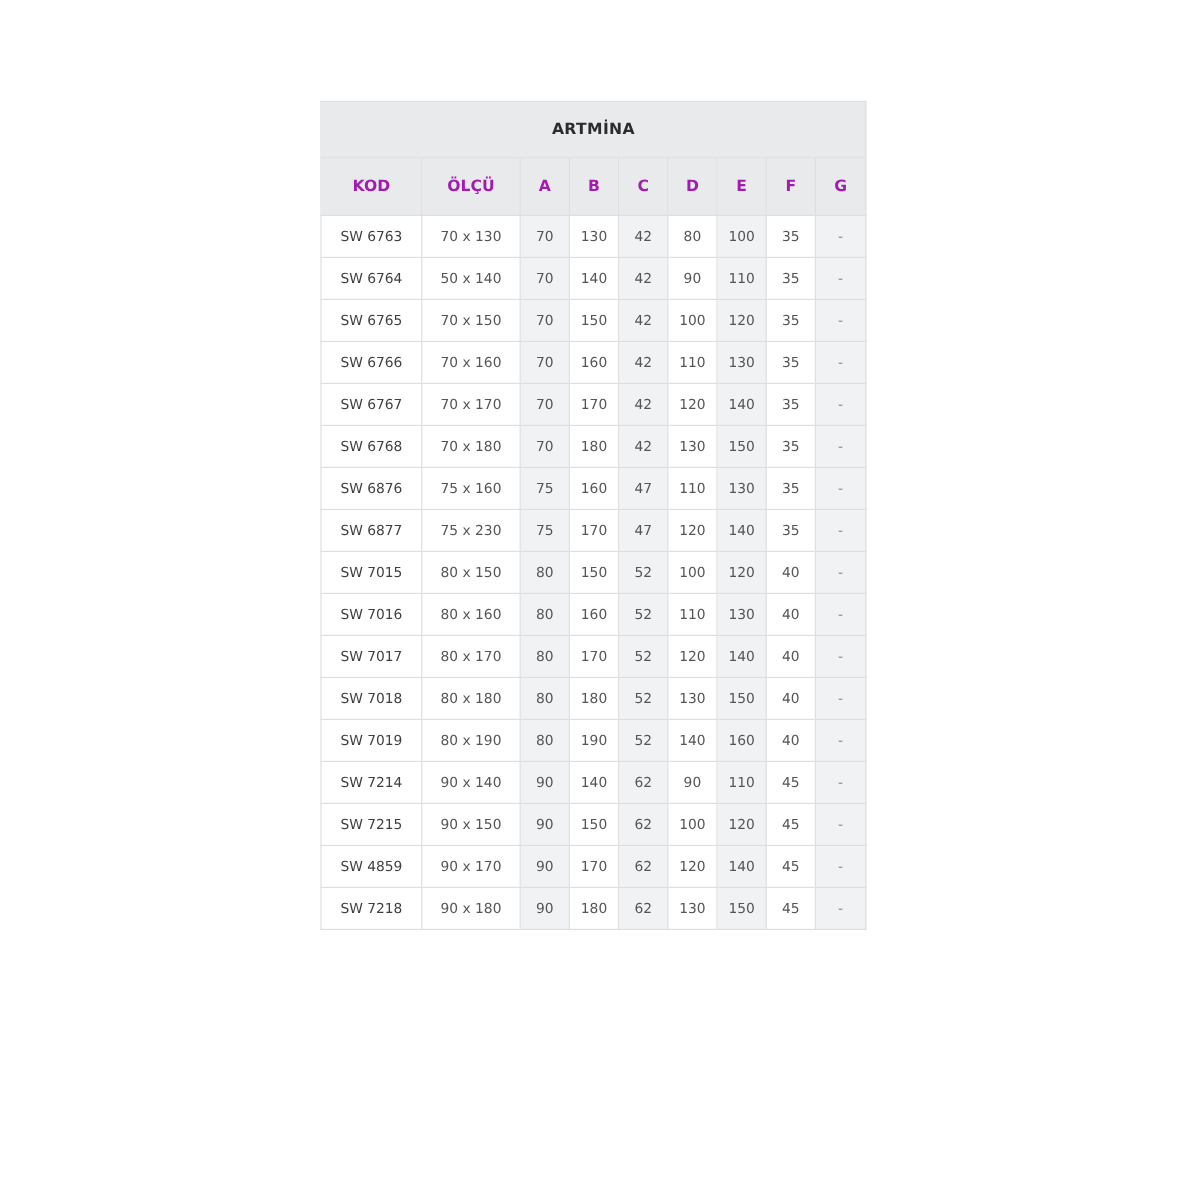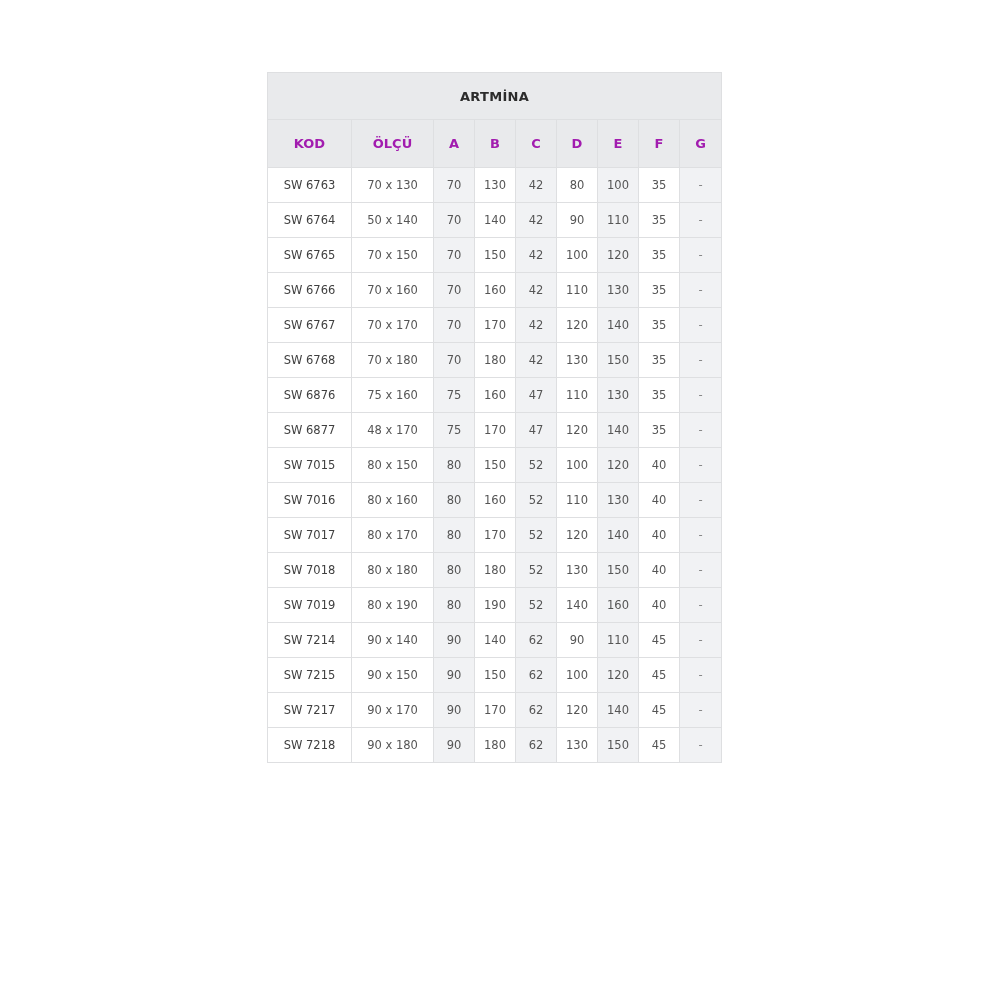--- a/index.html
+++ b/index.html
@@ -1,18 +1,18 @@
 <!DOCTYPE html>
 <html><head>
   <meta charset="utf-8">
   <style>
     html, body { margin: 0; padding: 0; background: #ffffff; }
     body { width: 990px; height: 990px; position: relative; overflow: hidden;
            font-family: "DejaVu Sans", sans-serif; }
-    .wrap { position: absolute; left: 267px; top: 72px; width: 486px; }
+    .wrap { position: absolute; left: 267px; top: 84px; width: 486px; }
     table { border-collapse: collapse; width: 454px; table-layout: fixed; }
     td, th { border: 1px solid #dedfe1; text-align: center; padding: 0; }
     .title-row th { height: 46px; background: #e9eaec; color: #2c2c2c;
                     font-size: 13px; font-weight: bold; letter-spacing: 0.3px; }
     .head-row th { height: 47px; background: #e9eaec; color: #a21caf;
                    font-size: 13px; font-weight: bold; }
     tbody td { height: 34px; font-size: 11.5px; color: #555; background: #ffffff; }
     tbody td.kod { color: #3f3f3f; }
     tbody td.shade { background: #f1f2f4; }
     tbody td.g { color: #888; }
@@ -122,21 +122,21 @@
           <td class="shade">75</td>
           <td class="">160</td>
           <td class="shade">47</td>
           <td class="">110</td>
           <td class="shade">130</td>
           <td class="">35</td>
           <td class="shade g">-</td>
         </tr>
         <tr>
           <td class="kod">SW 6877</td>
-          <td class="">48 x 170</td>
+          <td class="">75 x 230</td>
           <td class="shade">75</td>
           <td class="">170</td>
           <td class="shade">47</td>
           <td class="">120</td>
           <td class="shade">140</td>
           <td class="">35</td>
           <td class="shade g">-</td>
         </tr>
         <tr>
           <td class="kod">SW 7015</td>
@@ -209,21 +209,21 @@
           <td class="">90 x 150</td>
           <td class="shade">90</td>
           <td class="">150</td>
           <td class="shade">62</td>
           <td class="">100</td>
           <td class="shade">120</td>
           <td class="">45</td>
           <td class="shade g">-</td>
         </tr>
         <tr>
-          <td class="kod">SW 7217</td>
+          <td class="kod">SW 4859</td>
           <td class="">90 x 170</td>
           <td class="shade">90</td>
           <td class="">170</td>
           <td class="shade">62</td>
           <td class="">120</td>
           <td class="shade">140</td>
           <td class="">45</td>
           <td class="shade g">-</td>
         </tr>
         <tr>

